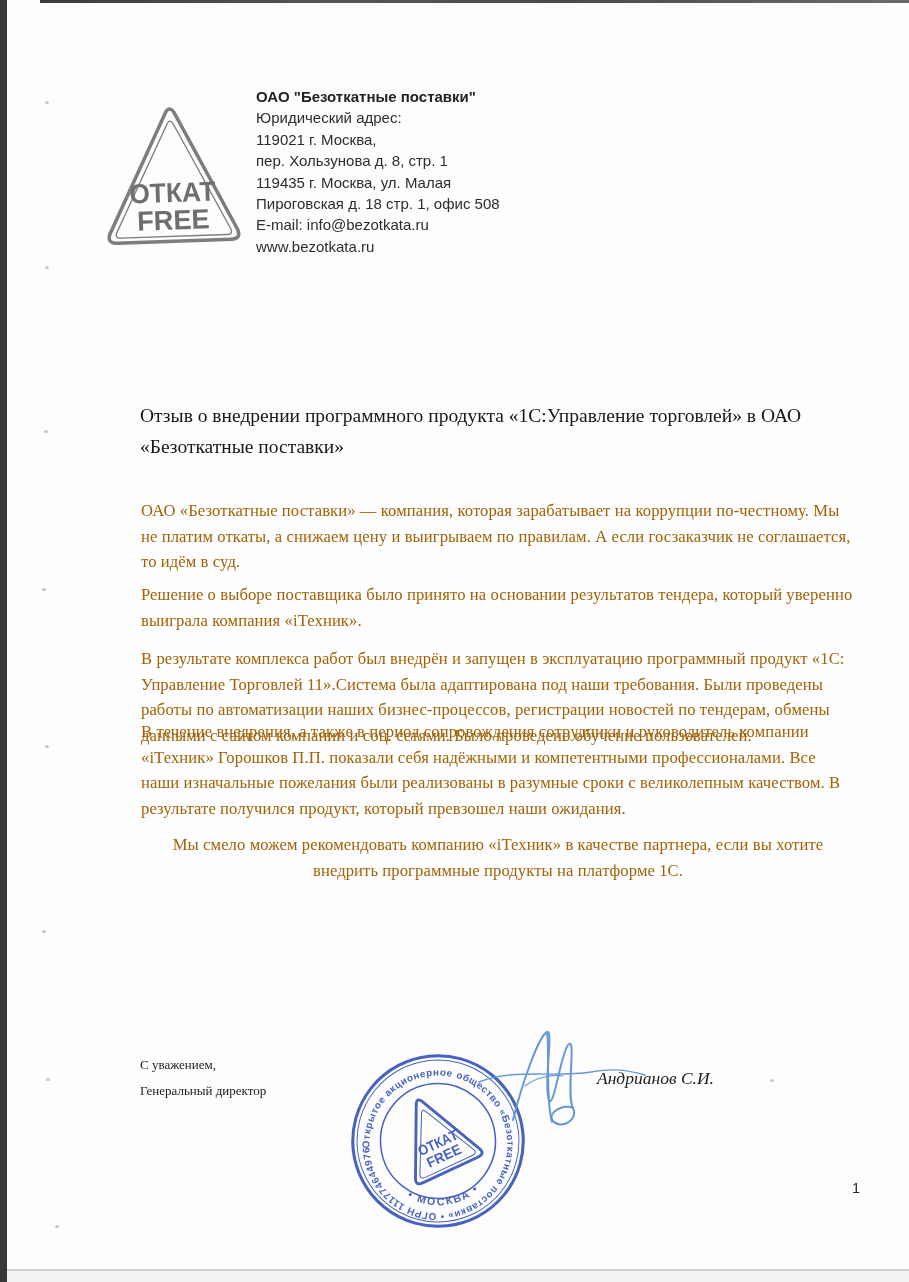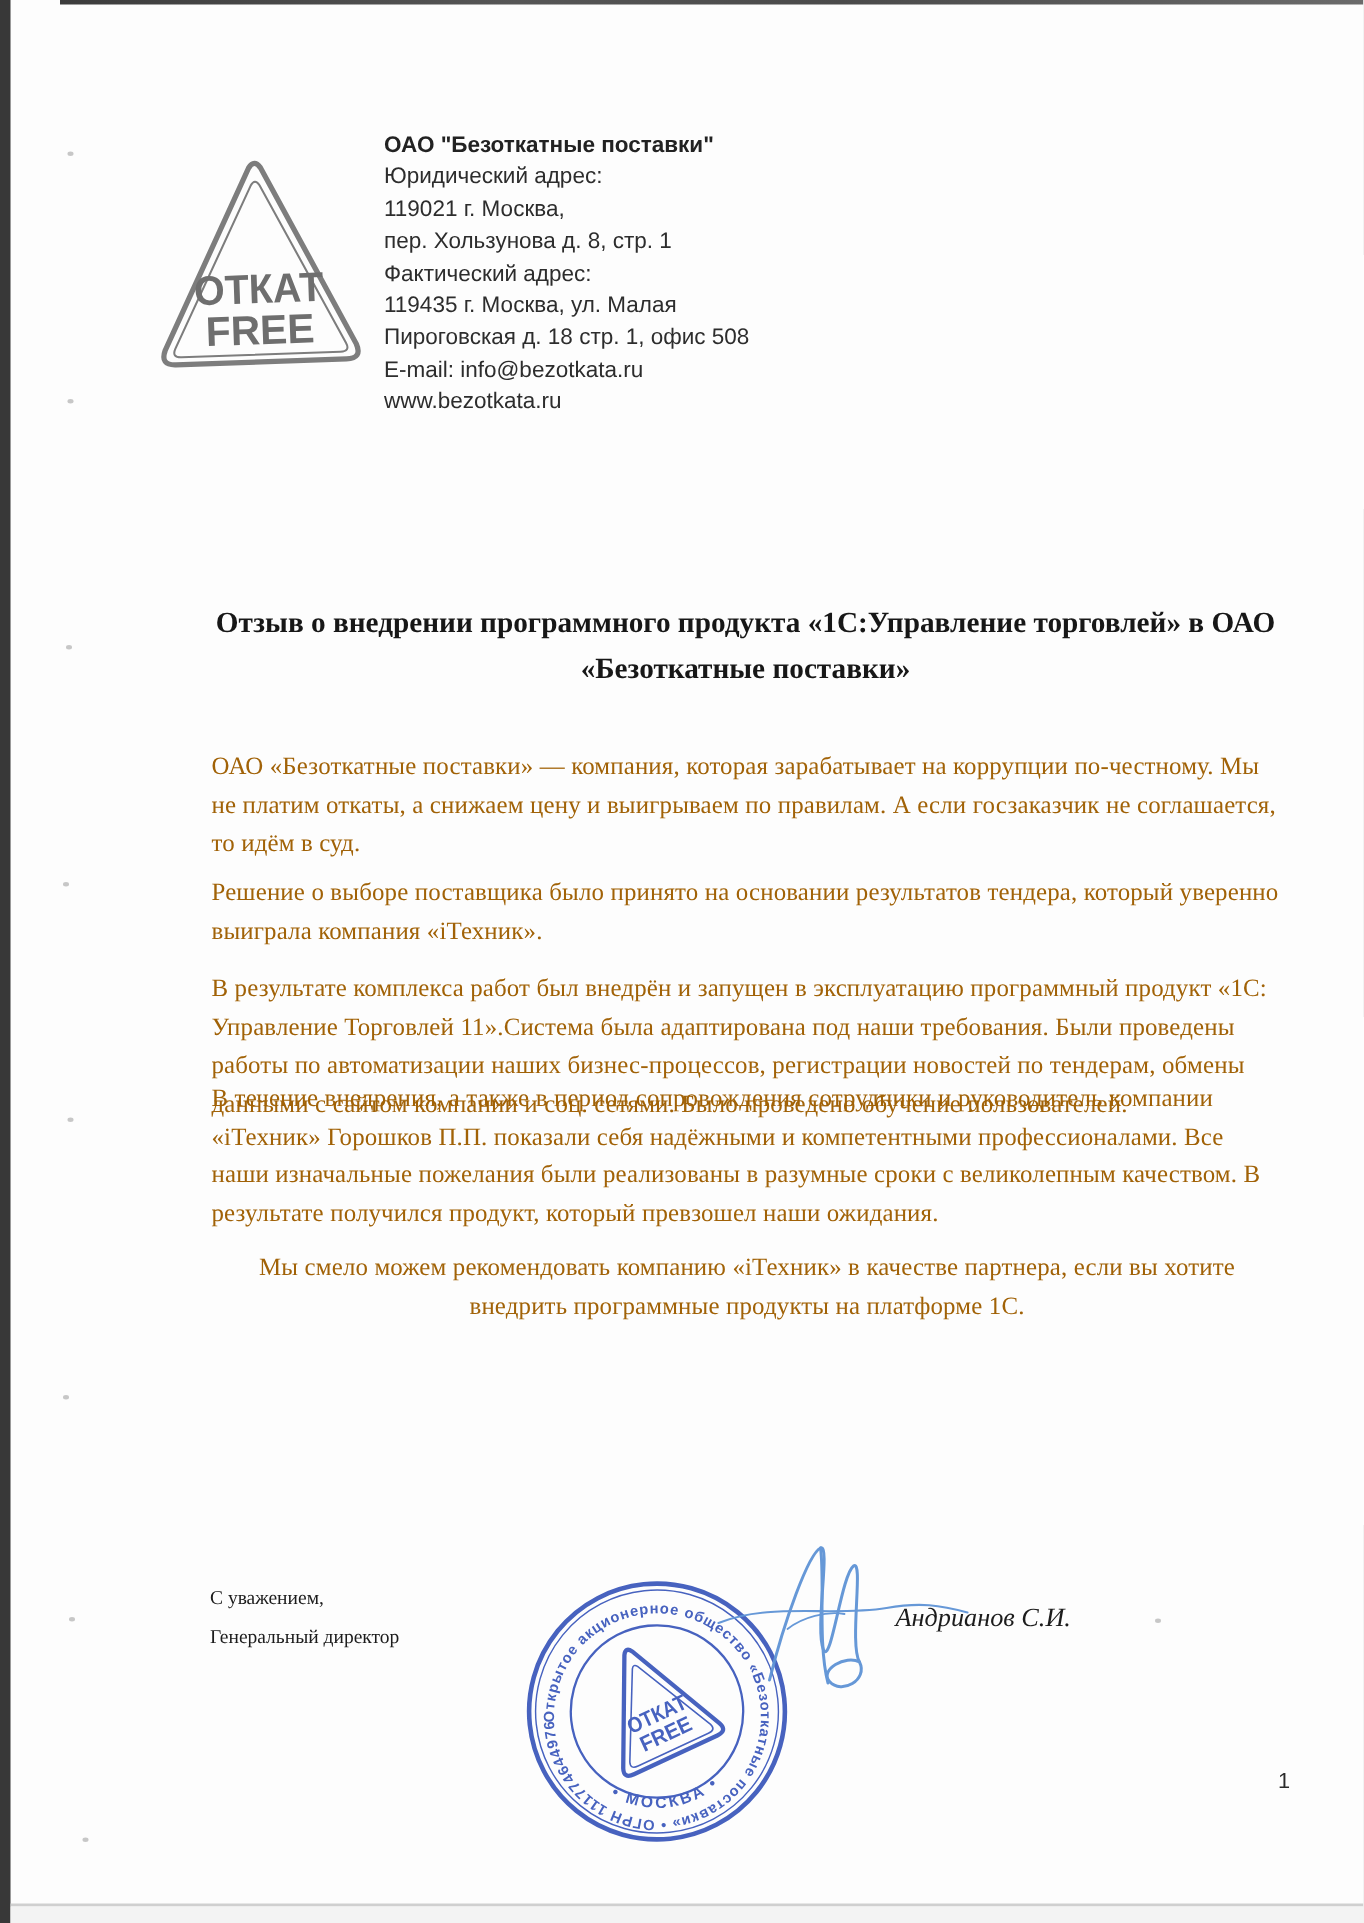--- a/index.html
+++ b/index.html
@@ -20,21 +20,21 @@
   .speck{position:absolute;width:4px;height:3px;background:#9a9a9a;border-radius:50%;opacity:.55;}
 
   
   .logo{position:absolute;left:98px;top:103px;width:148px;height:152px;transform:rotate(-2deg);}
   .company{position:absolute;left:256px;top:86px;width:300px;
     font-family:"Liberation Sans", sans-serif;font-size:15px;line-height:21.4px;color:#2d2d2d;}
   .company .name{font-weight:bold;color:#222;}
 
   
   .title{position:absolute;left:140px;top:400px;width:714px;margin:0;
-    font-size:19.5px;line-height:31px;font-weight:bold;text-align:center;color:#171717;}
+    font-size:19.5px;line-height:31px;font-weight:normal;text-align:left;color:#171717;}
   .para{position:absolute;left:141px;width:714px;margin:0;
     font-size:16.6px;line-height:25.6px;letter-spacing:.1px;color:#a16207;}
   .p1{top:498px;} .p2{top:582px;} .p3{top:646px;} .p4{top:719px;} .p5{top:832px;text-align:center;}
 
   
   .closing{position:absolute;left:140px;top:1052px;font-size:13px;line-height:26px;color:#1c1c1c;}
   .signer{position:absolute;left:597px;top:1068px;font-size:17.5px;color:#1c1c1c;font-style:italic;}
   .stamp{position:absolute;left:347px;top:1050px;width:182px;height:182px;opacity:.88;transform:rotate(-6deg);}
   .autograph{position:absolute;left:455px;top:1008px;width:235px;height:140px;}
   .page-number{position:absolute;left:852px;top:1180px;font-family:"Liberation Sans", sans-serif;
@@ -68,21 +68,20 @@
       <text x="75" y="101" font-size="28" textLength="88" lengthAdjust="spacingAndGlyphs">ОТКАТ</text>
       <text x="75" y="129" font-size="28" textLength="74" lengthAdjust="spacingAndGlyphs">FREE</text>
     </g>
   </svg>
 
   <div class="company">
     <div class="name">ОАО "Безоткатные поставки"</div>
     <div>Юридический адрес:</div>
     <div>119021 г. Москва,</div>
     <div>пер. Хользунова д. 8, стр. 1</div>
-    <div>Фактический адрес:</div>
     <div>119435 г. Москва, ул. Малая</div>
     <div>Пироговская д. 18 стр. 1, офис 508</div>
     <div>E-mail: info@bezotkata.ru</div>
     <div>www.bezotkata.ru</div>
   </div>
 
   <h1 class="title">Отзыв о внедрении программного продукта «1С:Управление торговлей» в ОАО «Безоткатные поставки»</h1>
 
   <p class="para p1">ОАО «Безоткатные поставки» — компания, которая зарабатывает на коррупции по-честному. Мы не платим откаты, а снижаем цену и выигрываем по правилам. А если госзаказчик не соглашается, то идём в суд.</p>
   <p class="para p2">Решение о выборе поставщика было принято на основании результатов тендера, который уверенно выиграла компания «iТехник».</p>

